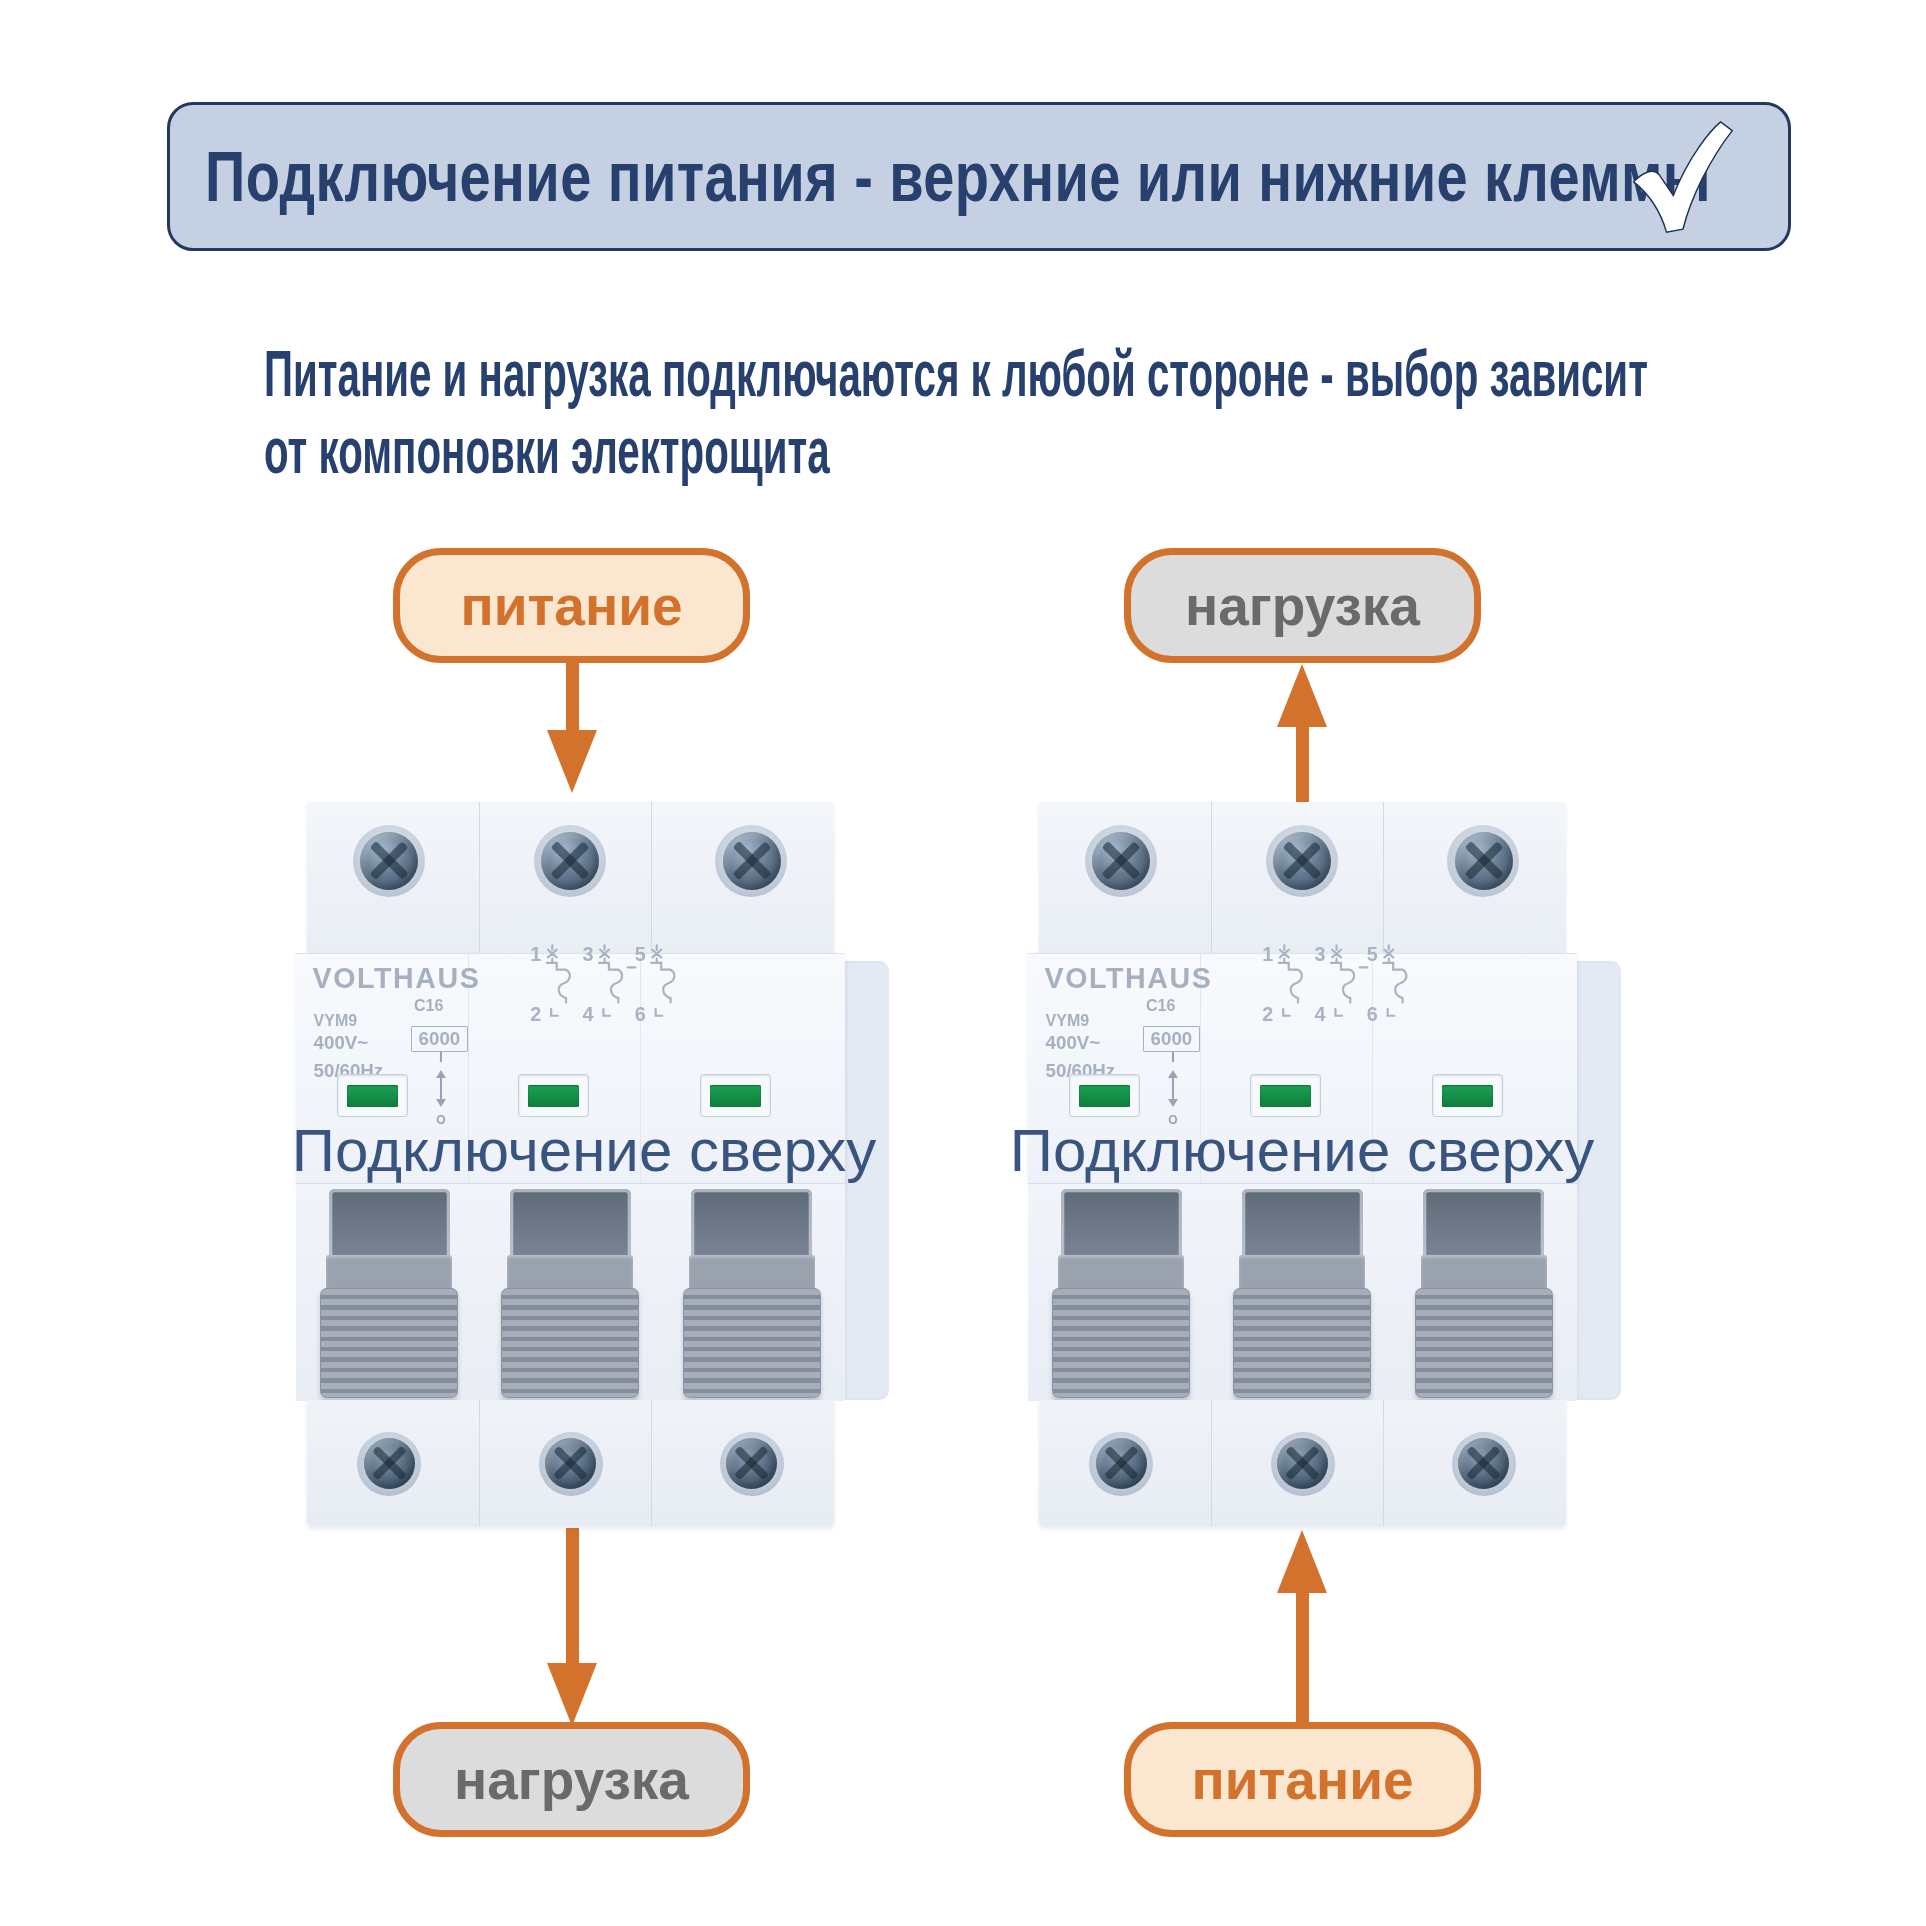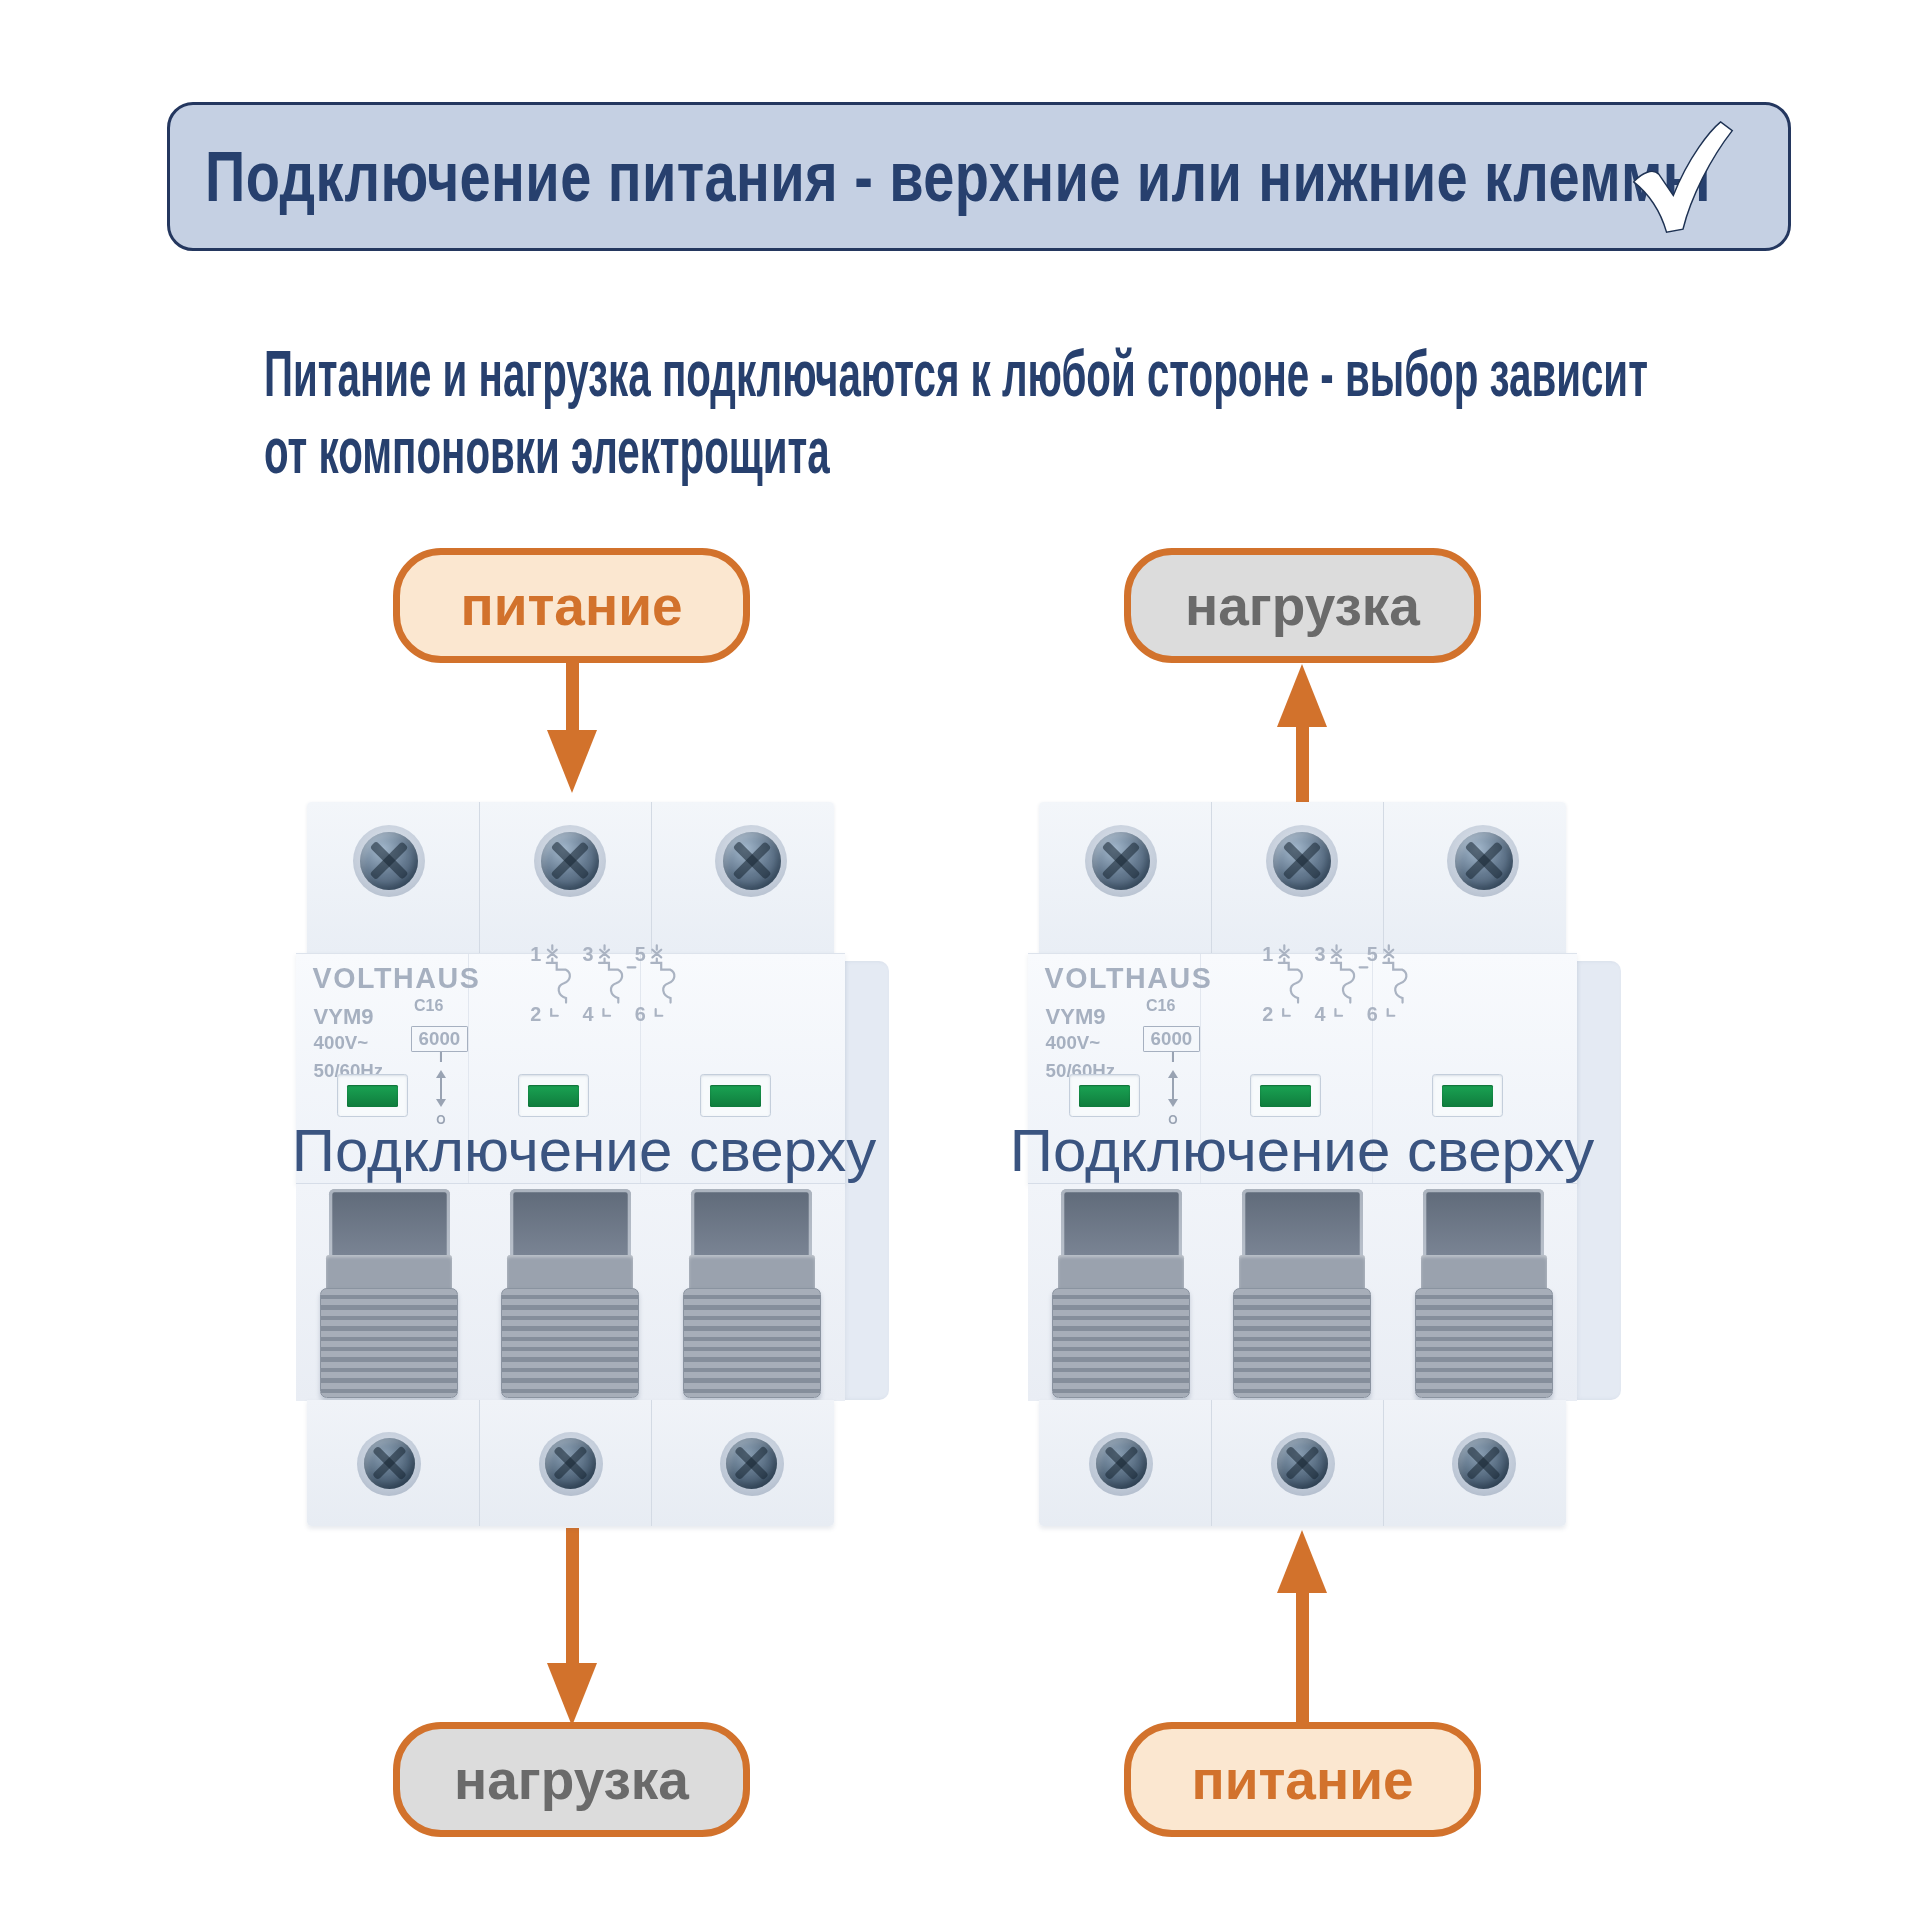--- a/index.html
+++ b/index.html
@@ -88,21 +88,21 @@
                background:radial-gradient(circle at 50% 38%, #dfe5ee 0%, #bfc9d7 62%, #a5b0c1 100%); }
   .screw.sb  { width:51px;  height:51px;  top:636px;
                background:radial-gradient(circle at 40% 32%, #8ba0b4 0%, #566b80 50%, #35475a 100%); }
   .rb1 { left:61px; } .rb2 { left:243px; } .rb3 { left:424px; }
   .sb1 { left:68px; } .sb2 { left:249px; } .sb3 { left:430px; }
 
   
   .brand { position:absolute; left:16.5px; top:160px; font-size:28.6px; font-weight:bold;
            color:#a6b0c0; letter-spacing:1.6px; }
   .lbl { position:absolute; color:#a6b0c0; font-weight:bold; }
-  .model  { left:17.6px;  top:202px; font-size:22px;text-align:right; }
+  .model  { left:17.6px;  top:210px; font-size:16px;text-align:right; }
   .rating { left:118px; top:195px; font-size:16px; }
   .volt   { left:17.6px;  top:230px; font-size:18.7px; }
   .cap6000{ left:115px; top:224px; font-size:18.7px; border:1.6px solid #a6b0c0;
             padding:1.1px 6.6px; border-radius:1.1px; }
   .freq   { left:17.6px;  top:258px; font-size:18.7px; }
 
   .schematic { position:absolute; left:231px; top:141px; width:165px; height:80px; }
 
   .io { position:absolute; left:133px; top:248px; width:24px; height:93px;
         display:flex; flex-direction:column; align-items:center; color:#99a3b3; }

